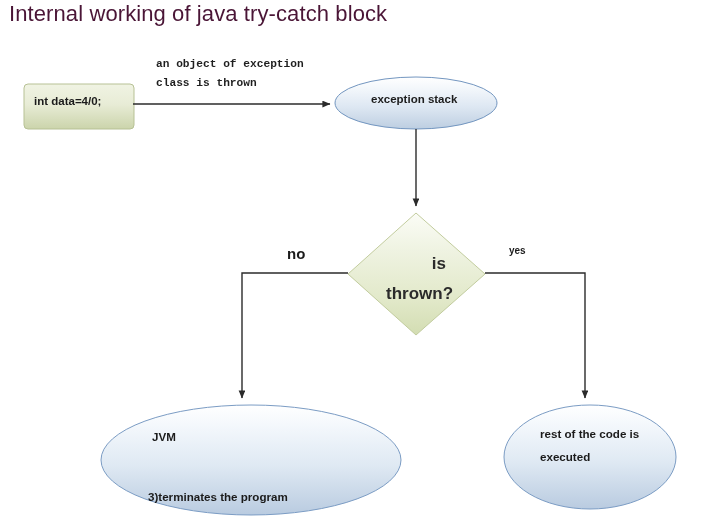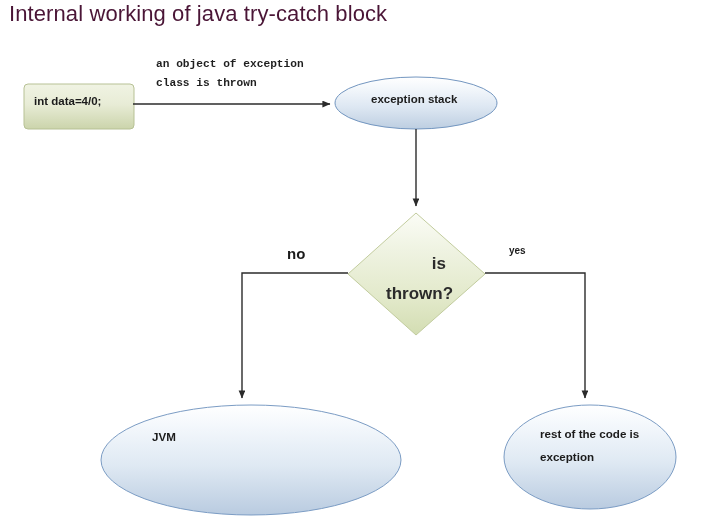--- a/index.html
+++ b/index.html
@@ -203,20 +203,21 @@
 
   <div class="txt diamond-label">
     <span>is</span><br>
     <span>thrown?</span>
   </div>
 
   <div class="txt jvm-block">
     <span class="jvm-head">JVM</span>
     <br>
     <br>
+    <span>3)terminates the program</span>
   </div>
 
   <div class="txt rest-label">
     <span>rest of the code is</span><br>
-    <span>exception</span>
+    <span>executed</span>
   </div>
 
 </div>
 
 </body></html>

